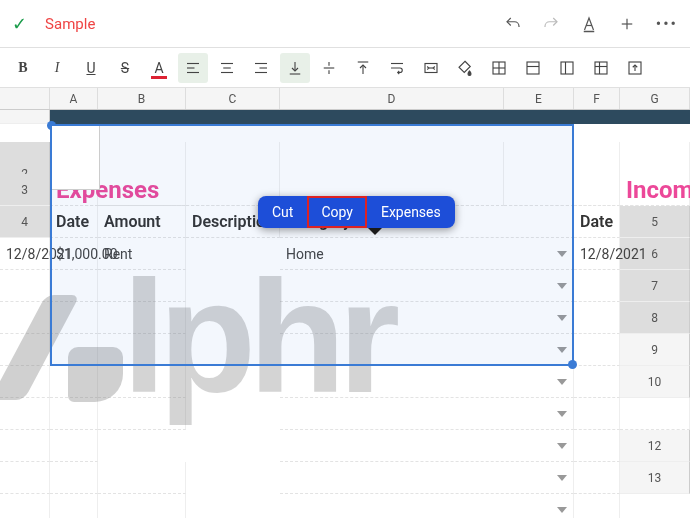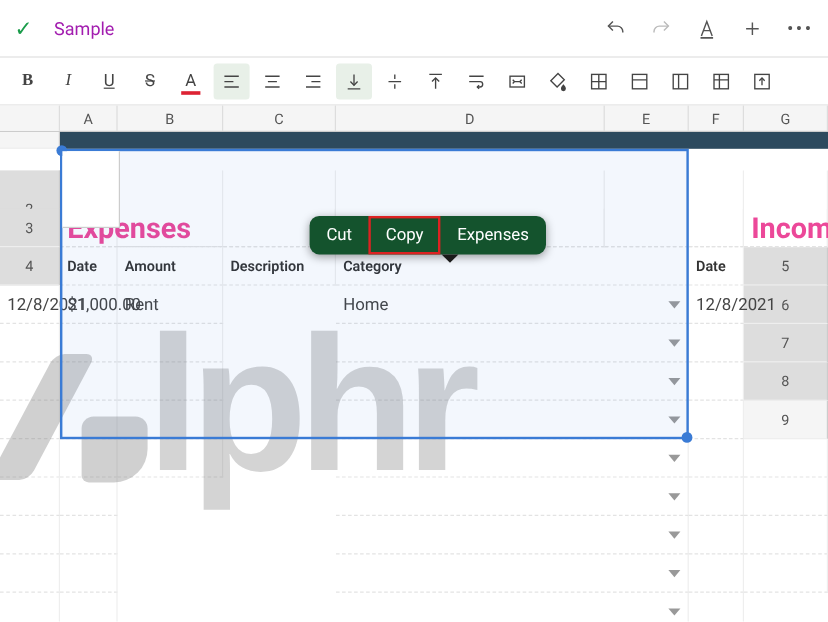--- a/index.html
+++ b/index.html
@@ -13,21 +13,21 @@
   }
   
   .titlebar {
     height: 48px;
     display: flex;
     align-items: center;
     padding: 0 12px;
     border-bottom: 1px solid #e0e0e0;
   }
   .titlebar .check { color: #1a9c4a; font-size: 18px; margin-right: 18px; }
-  .titlebar .title { font-size: 15px; color: #a21caf; flex: 1; }
+  .titlebar .title { font-size: 15px; color: #ef4444; flex: 1; }
   .titlebar .right-icons { display: flex; align-items: center; gap: 20px; color: #555; }
   .titlebar .right-icons span { display:inline-flex; align-items:center; }
   .titlebar svg { width:18px; height:18px; stroke:#555; fill:none; stroke-width:1.6; }
   .redo-dim svg { stroke:#bbb; }
 
   
   .toolbar {
     height: 40px;
     display: flex;
     align-items: center;
@@ -96,21 +96,21 @@
     background:#2d4a5e;
     height: 14px;
     border-bottom:none;
   }
   .dropdown-arrow {
     position:absolute; right:6px; top:50%; transform:translateY(-50%);
     width:0; height:0; border-left:5px solid transparent; border-right:5px solid transparent;
     border-top:6px solid #999;
   }
   .section-title { color:#ec4899; font-weight:700; font-size:24px; }
-  .col-head { font-weight:600; color:#333; font-size:12px; }
+  .col-head { font-weight:600; color:#333; font-size:16px; }
 
   
   .selection {
     position:absolute;
     left: 50px;
     top: 14px;
     width: 524px; 
     height: 242px;
     border: 2px solid #3a7bd5;
     background: rgba(58,123,213,0.06);
@@ -129,23 +129,23 @@
   }
   .selection .anchor {
     position:absolute; left:0; top:0; width:48px; height:64px;
     background:#fff; border-right:1px solid #ccc; border-bottom:1px solid #ccc;
   }
 
   
   .ctxmenu {
     position:absolute;
     left: 258px;
-    top: 70px;
+    top: 86px;
     display:flex;
-    background:#14532d;
+    background:#1d4ed8;
     border-radius:8px;
     overflow:visible;
     z-index:20;
     font-size:14px;
     box-shadow: 0 2px 8px rgba(0,0,0,0.4);
   }
   .ctxmenu::after {
     content:"";
     position:absolute;
     left:110px; bottom:-7px;
@@ -418,44 +418,47 @@
 
     <div class="rowhdr">9</div>
     <div class="cell"></div>
       <div class="cell"></div>
       <div class="cell"></div>
     <div class="cell" style="grid-column:5/7">
         <span class="dropdown-arrow"></span>
       </div>
     <div class="cell"></div>
 
-    <div class="cell"></div>
-      <div class="cell"></div>
-      <div class="cell"></div>
-    <div class="cell" style="grid-column:5/7">
-        <span class="dropdown-arrow"></span>
-      </div>
-    <div class="cell"></div>
-
-    <div class="cell"></div>
-      <div class="cell"></div>
-      <div class="cell"></div>
-    <div class="cell" style="grid-column:5/7">
-        <span class="dropdown-arrow"></span>
-      </div>
-    <div class="cell"></div>
-
-    <div class="cell"></div>
-      <div class="cell"></div>
-      <div class="cell"></div>
-    <div class="cell" style="grid-column:5/7">
-        <span class="dropdown-arrow"></span>
-      </div>
-    <div class="cell"></div>
-
+    <div class="rowhdr">10</div>
+    <div class="cell"></div>
+      <div class="cell"></div>
+      <div class="cell"></div>
+    <div class="cell" style="grid-column:5/7">
+        <span class="dropdown-arrow"></span>
+      </div>
+    <div class="cell"></div>
+
+    <div class="cell"></div>
+      <div class="cell"></div>
+      <div class="cell"></div>
+    <div class="cell" style="grid-column:5/7">
+        <span class="dropdown-arrow"></span>
+      </div>
+    <div class="cell"></div>
+
+    <div class="rowhdr">12</div>
+    <div class="cell"></div>
+      <div class="cell"></div>
+      <div class="cell"></div>
+    <div class="cell" style="grid-column:5/7">
+        <span class="dropdown-arrow"></span>
+      </div>
+    <div class="cell"></div>
+
+    <div class="rowhdr">13</div>
     <div class="cell"></div>
       <div class="cell"></div>
       <div class="cell"></div>
     <div class="cell" style="grid-column:5/7">
         <span class="dropdown-arrow"></span>
       </div>
     <div class="cell"></div>
   </div>
 
   <div class="selection">

